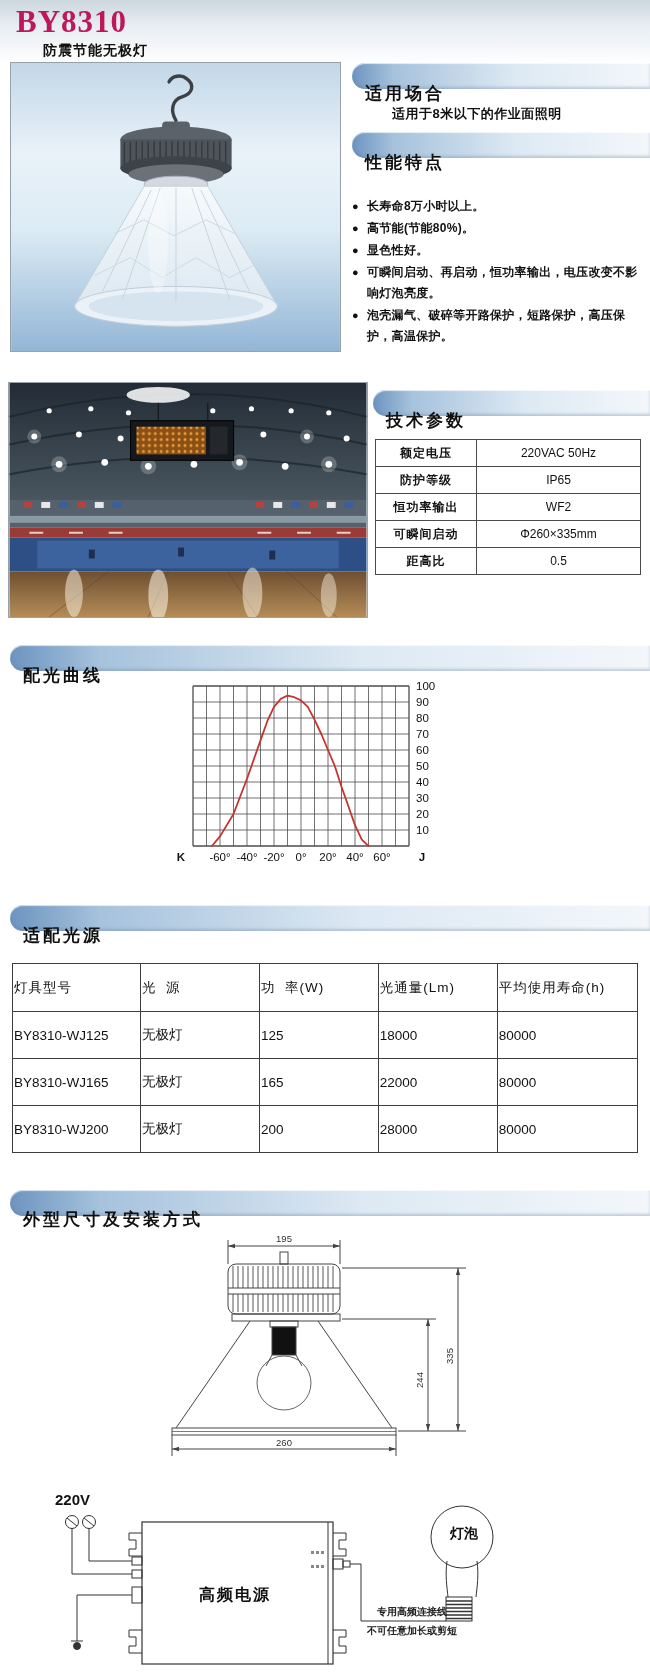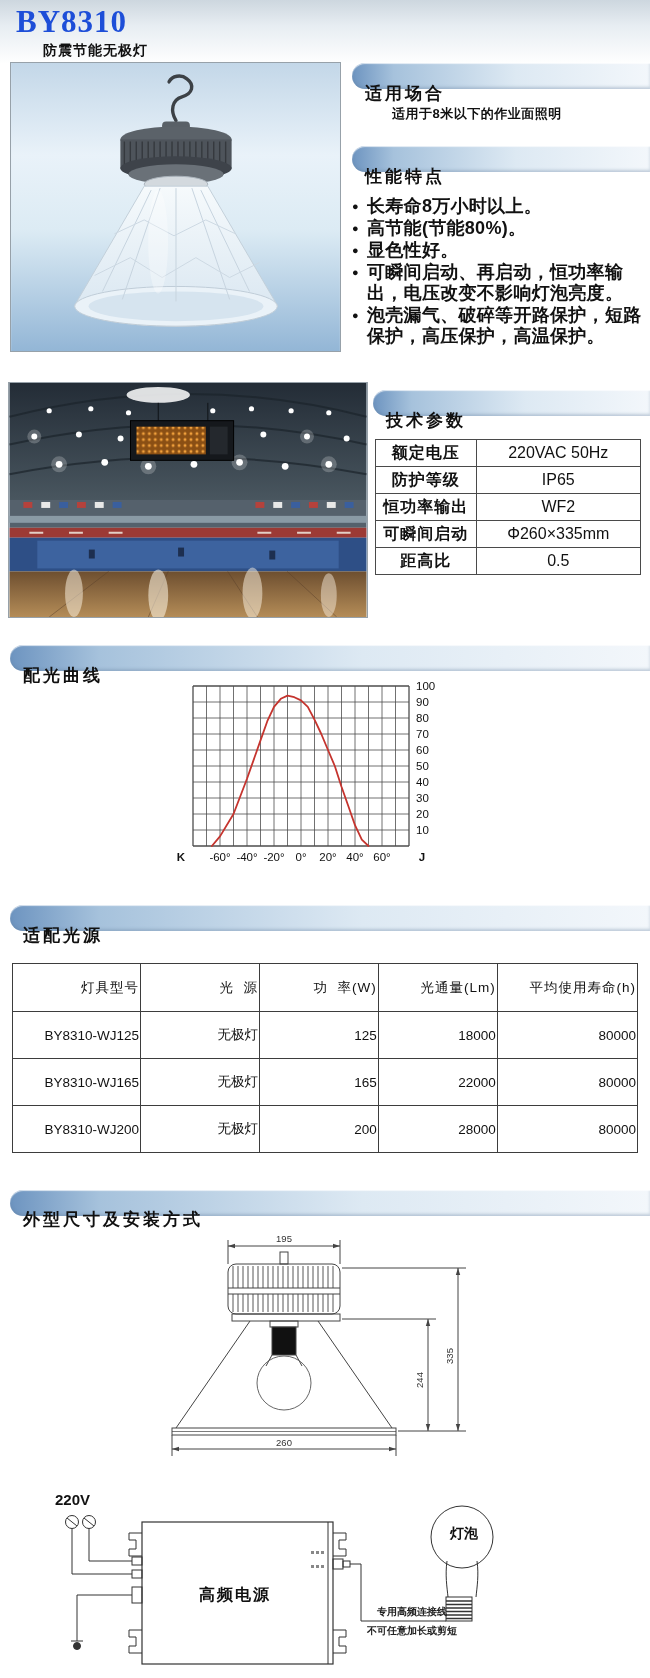--- a/index.html
+++ b/index.html
@@ -1,38 +1,38 @@
 <!DOCTYPE html>
 <html><head>
 <meta charset="utf-8">
 <style>
   html,body{margin:0;padding:0;background:#fff;}
   .page{position:relative;width:650px;height:1678px;background:#fff;overflow:hidden;
         font-family:"Liberation Sans",sans-serif;color:#111;}
   .abs{position:absolute;}
   .top-bg{left:0;top:0;width:650px;height:64px;
         background:linear-gradient(180deg,#cdd7df 0%,#e7edf2 40%,#ffffff 100%);}
-  .title{left:16px;top:4px;font-family:"Liberation Serif",serif;font-size:31px;font-weight:bold;letter-spacing:1px;color:#1d4ed8;}
+  .title{left:16px;top:4px;font-family:"Liberation Serif",serif;font-size:31px;font-weight:bold;letter-spacing:1px;color:#be185d;}
   .subtitle{left:19px;top:42px;font-size:14px;font-weight:bold;letter-spacing:1px;padding-left:24px;}
   .photo-box{border:1px solid #97a1a9;box-sizing:border-box;background:#dfeaf3;}
   .bar{height:26px;border-radius:13px 0 0 13px;
        background:linear-gradient(90deg,#6d94c0 0%,#a6c2dc 14%,#dde9f3 55%,#f3f7fb 100%);
        box-shadow:inset 0 1px 1px rgba(255,255,255,.75), inset 0 -2px 3px rgba(96,126,158,.35);}
   .bar span{display:block;padding-left:13px;font-size:17px;font-weight:bold;line-height:26px;letter-spacing:3px;color:#101010;margin-top:18px;}
   .occ-text{left:353px;top:105px;font-size:13px;font-weight:bold;letter-spacing:.5px;margin-left:39px;}
   ul.features{left:352px;top:196px;width:296px;margin:0;padding:0;list-style:none;}
-  ul.features li{position:relative;padding-left:15px;font-size:18px;font-weight:bold;line-height:21px;margin-bottom:1px;letter-spacing:.3px;}
+  ul.features li{position:relative;padding-left:15px;font-size:12px;font-weight:bold;line-height:21px;margin-bottom:1px;letter-spacing:.3px;}
   ul.features li::before{content:"●";position:absolute;left:0;top:0;font-size:11px;}
   table{border-collapse:collapse;background:#fff;}
   .tech-table{left:375px;top:439px;width:266px;}
-  .tech-table td{border:1px solid #4a4a4a;height:24px;text-align:center;font-size:16px;}
+  .tech-table td{border:1px solid #4a4a4a;height:24px;text-align:center;font-size:12px;}
   .tech-table td.lbl{width:101px;font-weight:bold;letter-spacing:1px;}
   .tech-table td.val{width:164px;}
   .src-table{left:12px;top:963px;width:626px;table-layout:fixed;}
-  .src-table th,.src-table td{border:1px solid #3d3d3d;text-align:right;font-weight:normal;font-size:13.5px;}
+  .src-table th,.src-table td{border:1px solid #3d3d3d;text-align:left;font-weight:normal;font-size:13.5px;}
   .src-table th{height:45px;letter-spacing:1px;}
   .src-table td{height:44px;}
   .c0{width:20.5%}.c1{width:19%}.c2{width:19%}.c3{width:19%}.c4{width:22.5%}
   svg text{font-family:"Liberation Sans",sans-serif;}
 </style>
 </head>
 <body>
 
 <div class="page">
 
@@ -70,21 +70,21 @@
       <path d="M84 214 L120 196 L152 216 L186 196 L220 216 L250 201 M104 172 L134 158 L164 174 L196 158 L226 172" stroke="#cdd9e3" fill="none"></path>
       <ellipse cx="148" cy="180" rx="10" ry="52" fill="#ffffff" opacity="0.32"></ellipse>
     </svg>
   </div>
 
   <div class="abs bar" style="left:352px;top:63px;width:298px;">
     <span>适用场合</span>
   </div>
   <div class="abs occ-text">适用于8米以下的作业面照明</div>
 
-  <div class="abs bar" style="left:352px;top:146px;width:298px;font-family:Liberation Serif, serif;">
+  <div class="abs bar" style="left:352px;top:132px;width:298px;font-family:Liberation Serif, serif;">
     <span>性能特点</span>
   </div>
   <ul class="abs features">
     <li>长寿命8万小时以上。</li>
     <li>高节能(节能80%)。</li>
     <li>显色性好。</li>
     <li>可瞬间启动、再启动，恒功率输出，电压改变不影响灯泡亮度。</li>
     <li>泡壳漏气、破碎等开路保护，短路保护，高压保护，高温保护。</li>
   </ul>
 

